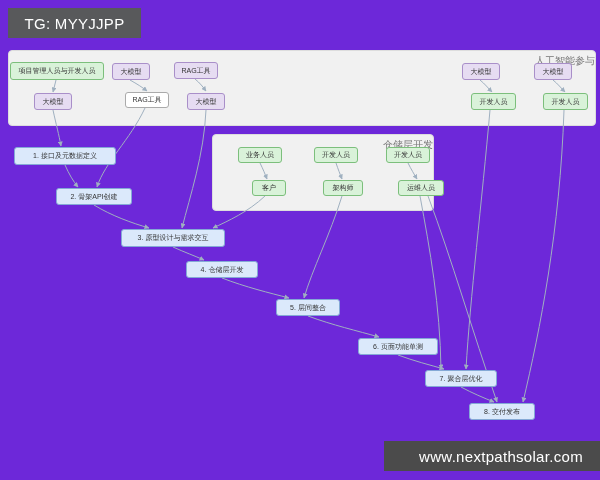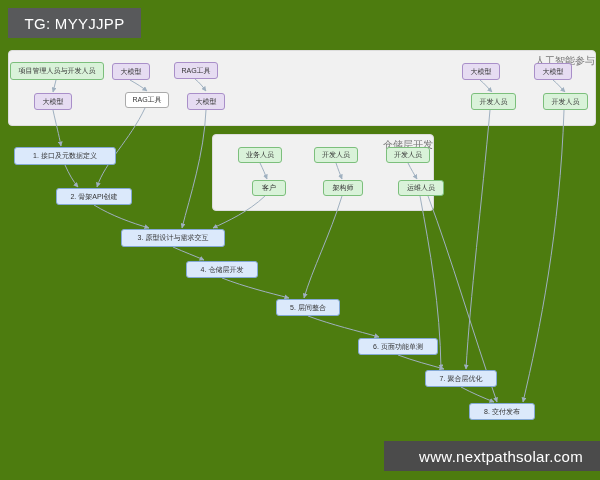--- a/index.html
+++ b/index.html
@@ -1,21 +1,21 @@
 <!DOCTYPE html>
 <html style="--green-fill: #d9f2d9; --green-border: #7cbf7c; --purple-fill: #e6dcf2; --purple-border: #a98fc9; --blue-fill: #dbe9fb; --blue-border: #84a9d6; --white-fill: #ffffff; --white-border: #aaaaaa; --edge: #9fb0c0; --band-fill: #f1f1f1; --band-border: #dddddd;"><head>
 <meta charset="utf-8">
 <style>
   * { box-sizing: border-box; margin: 0; padding: 0; }
   html, body {
     width: 600px; height: 480px;
     background: #ffffff;
     font-family: "Liberation Sans", sans-serif;
   }
-  #stage { position: relative; width: 600px; height: 480px; overflow: hidden; background: #4d7c0f; }
+  #stage { position: relative; width: 600px; height: 480px; overflow: hidden; background: #6d28d9; }
 
   .band {
     position: absolute;
     background: var(--band-fill, #f1f1f1);
     border: 1px solid var(--band-border, #ddd);
     border-radius: 4px;
     z-index: 0;
   }
   .band-label {
     text-align: right;

